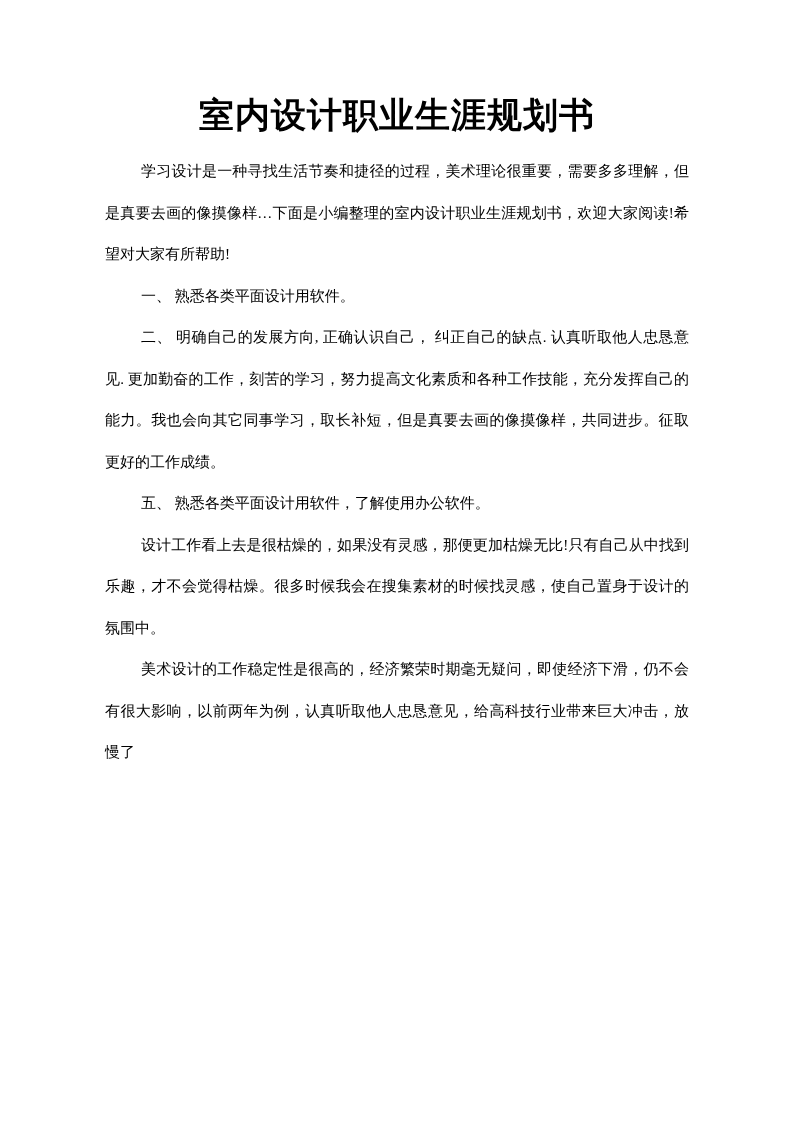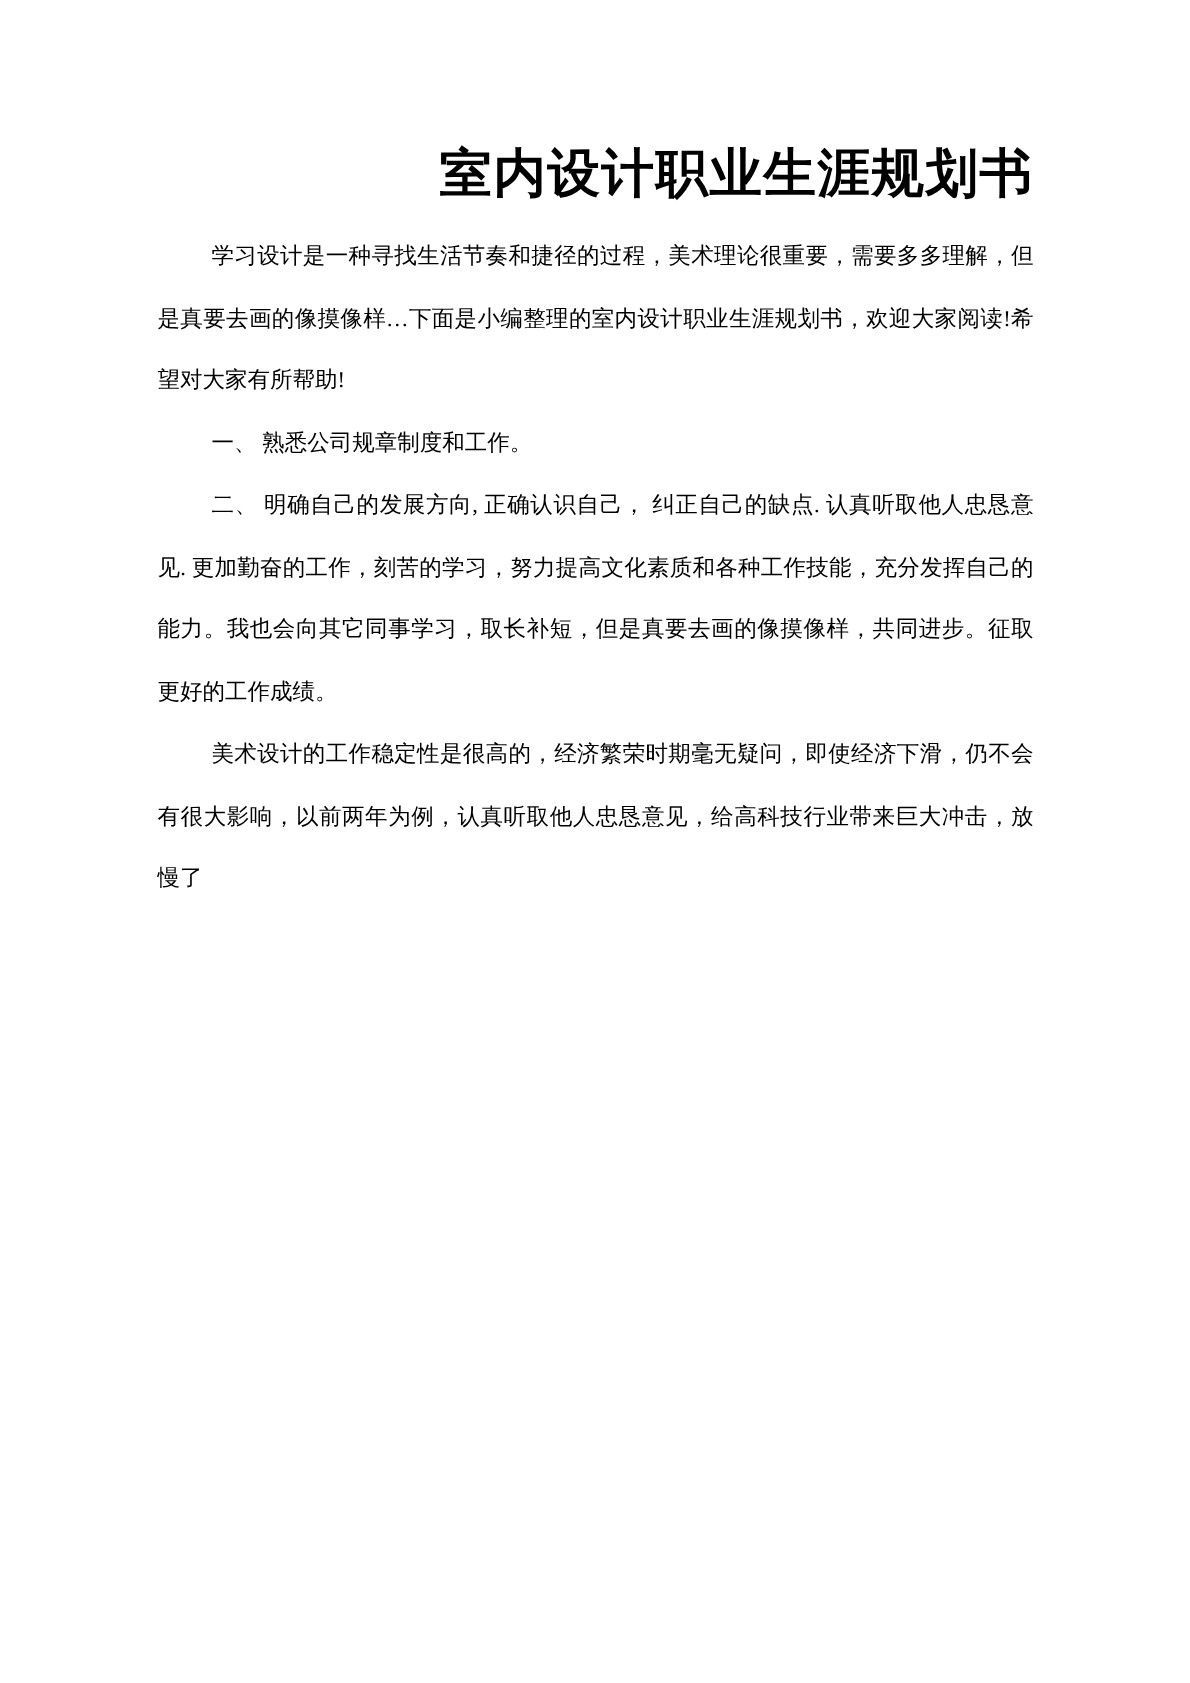--- a/index.html
+++ b/index.html
@@ -19,37 +19,39 @@
   .content {
     position: absolute;
     left: 105px;
     top: 94px;
     width: 584px;
   }
   .doc-title {
     font-size: 35px;
     line-height: 44px;
     font-weight: 700;
-    text-align: right;
+    text-align: center;
     margin: 0 0 13px 0;
     letter-spacing: 1px;
   }
   .para {
     font-size: 15px;
     line-height: 41.5px;
     margin: 0;
     text-align: justify;
     text-indent: 2.4em;
     word-break: break-all;
   }
 </style>
 </head>
 <body>
 
 <div class="page">
   <div class="content">
     <h1 class="doc-title">室内设计职业生涯规划书</h1>
     <p class="para">学习设计是一种寻找生活节奏和捷径的过程，美术理论很重要，需要多多理解，但是真要去画的像摸像样…下面是小编整理的室内设计职业生涯规划书，欢迎大家阅读!希望对大家有所帮助!</p>
-    <p class="para">一、 熟悉公司规章制度和工作。</p>
+    <p class="para">一、 熟悉各类平面设计用软件。</p>
     <p class="para">二、 明确自己的发展方向, 正确认识自己， 纠正自己的缺点. 认真听取他人忠恳意见. 更加勤奋的工作，刻苦的学习，努力提高文化素质和各种工作技能，充分发挥自己的能力。我也会向其它同事学习，取长补短，但是真要去画的像摸像样，共同进步。征取更好的工作成绩。</p>
+    <p class="para">五、 熟悉各类平面设计用软件，了解使用办公软件。</p>
+    <p class="para">设计工作看上去是很枯燥的，如果没有灵感，那便更加枯燥无比!只有自己从中找到乐趣，才不会觉得枯燥。很多时候我会在搜集素材的时候找灵感，使自己置身于设计的氛围中。</p>
     <p class="para">美术设计的工作稳定性是很高的，经济繁荣时期毫无疑问，即使经济下滑，仍不会有很大影响，以前两年为例，认真听取他人忠恳意见，给高科技行业带来巨大冲击，放慢了</p>
   </div>
 </div>
 
 </body></html>

